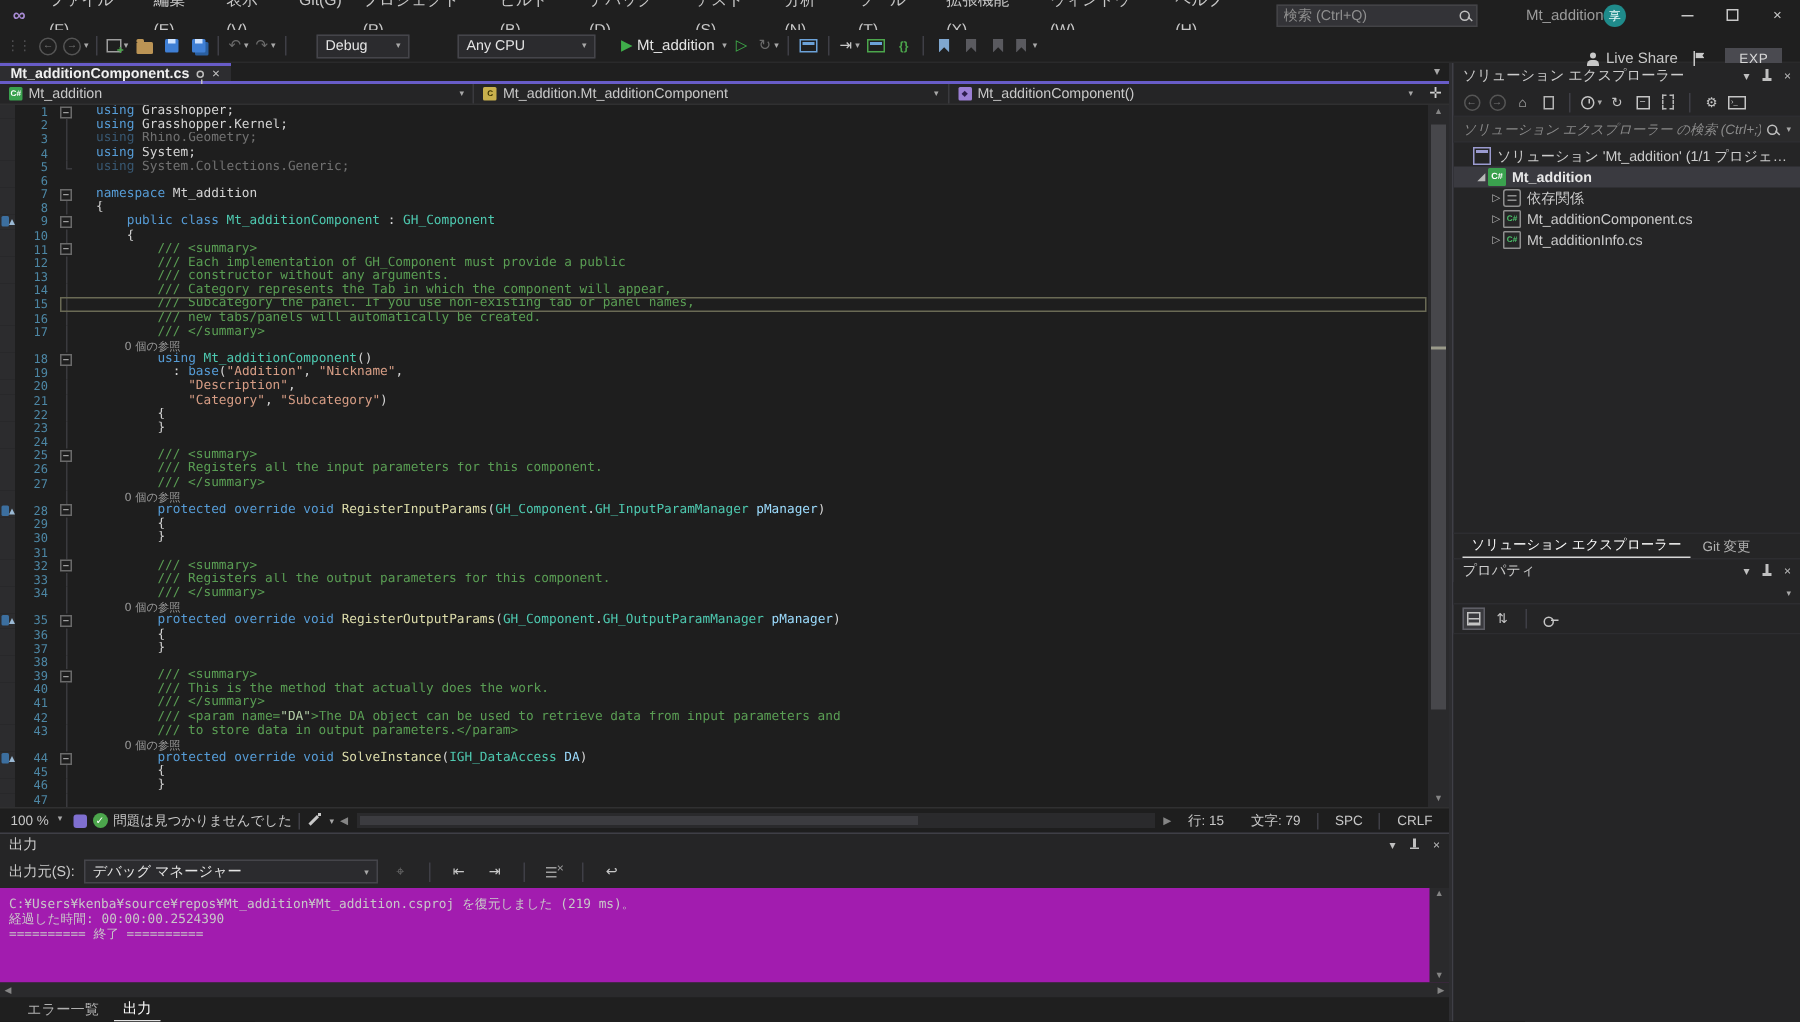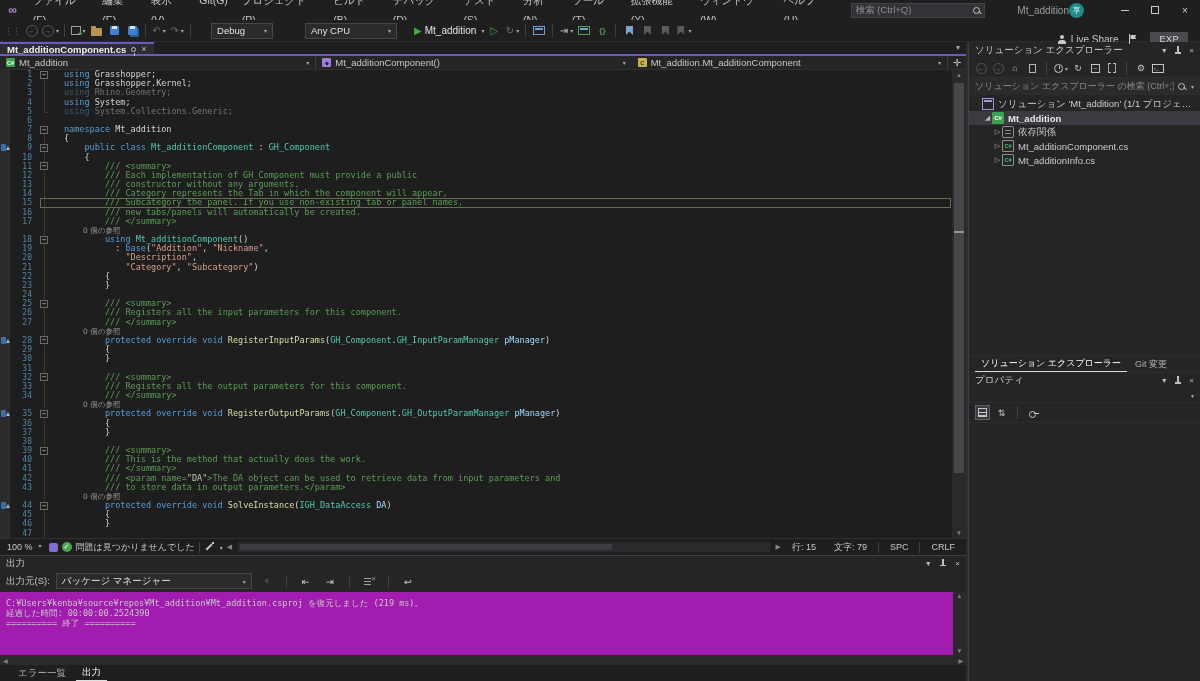--- a/index.html
+++ b/index.html
@@ -145,21 +145,21 @@
   .se-header .hicons{margin-left:auto;display:flex;gap:8px;align-items:center;font-size:8px;color:#c0c0c0;}
   .se-toolbar{height:19px;display:flex;align-items:center;padding:0 5px;gap:3px;flex:none;border-bottom:1px solid #2d2d30;}
   .sei{height:15px;min-width:14px;display:flex;align-items:center;justify-content:center;color:#c5c5c5;font-size:9px;}
   .sei.dis{color:#5f5f5f;}
   .clock{width:9px;height:9px;border:1px solid #c5c5c5;border-radius:50%;position:relative;}
   .clock::after{content:"";position:absolute;left:3.5px;top:1.5px;width:1px;height:3px;background:#c5c5c5;}
   .boxminus{width:9px;height:9px;border:1px solid #c5c5c5;font-size:7px;line-height:7px;text-align:center;color:#c5c5c5;}
   .dasheddoc{width:8px;height:10px;border:1px dashed #b5b5b5;}
   .termic{width:12px;height:9px;border:1px solid #c5c5c5;font-size:5px;line-height:7px;padding-left:1px;color:#c5c5c5;}
   .se-search{height:17px;margin:0;border-bottom:1px solid #2d2d30;display:flex;align-items:center;background:#2b2b2c;padding:0 6px;font-size:9px;color:#8a8a8a;flex:none;gap:4px;}
-  .se-search .txt{flex:1;white-space:nowrap;overflow:hidden;}
+  .se-search .txt{flex:1;white-space:nowrap;overflow:hidden;font-style:italic;}
   .tree{flex:1;padding-top:2px;overflow:hidden;font-size:9.5px;}
   .trow{height:14px;display:flex;align-items:center;color:#cccccc;white-space:nowrap;overflow:hidden;}
   .trow.sel{background:#3a3a40;}
   .trow .exp{width:9px;text-align:center;font-size:7px;color:#b8b8b8;flex:none;}
   .trow .lbl{margin-left:4px;overflow:hidden;text-overflow:ellipsis;}
   .trow.bold .lbl{font-weight:bold;color:#e8e8e8;}
   .ticon{width:12px;height:12px;flex:none;display:flex;align-items:center;justify-content:center;position:relative;}
   .ticon.solution{border:1px solid #9b9bd0;}
   .ticon.solution::after{content:"";position:absolute;top:1px;left:1px;right:1px;height:2px;background:#9b9bd0;}
   .ticon.csproject{background:#3aa14e;color:#fff;font-size:6px;font-weight:bold;border-radius:1px;}
@@ -316,28 +316,28 @@
           <span>▾</span>
         </div>
       </div>
 
       <div class="breadcrumb">
         <div class="bc-seg">
           <span class="mic proj">C#</span>
           <span>Mt_addition</span>
           <span class="caret">▾</span>
         </div>
+        <div class="bc-seg">
+          <span class="mic cls">C</span>
+          <span>Mt_addition.Mt_additionComponent</span>
+          <span class="caret">▾</span>
+        </div>
         <div class="bc-seg" style="border-right:none;">
           <span class="mic meth">◆</span>
           <span>Mt_additionComponent()</span>
-          <span class="caret">▾</span>
-        </div>
-        <div class="bc-seg">
-          <span class="mic cls">C</span>
-          <span>Mt_addition.Mt_additionComponent</span>
           <span class="caret">▾</span>
         </div>
         <div class="bc-plus">✛</div>
       </div>
 
       <div class="editor">
         <div class="code-col" id="code-lines">
             <div class="crow">
               <span class="gmargin"></span>
               <span class="lnum">1</span>
@@ -711,21 +711,21 @@
           <span>出力</span>
           <span class="hicons">
             <span>▾</span>
             <span class="pin2"></span>
             <span>×</span>
           </span>
         </div>
         <div class="outbar">
           <span>出力元(S):</span>
           <span class="outdd">
-              <span>パッケージ マネージャー</span>
+              <span>デバッグ マネージャー</span>
               <span class="caret">▾</span>
             </span>
           <span class="tbi dis">⌖</span>
           <span class="tb-sep"></span>
           <span class="tbi">⇤</span>
           <span class="tbi">⇥</span>
           <span class="tb-sep"></span>
           <span class="tbi">
               <span class="clearic"></span>
             </span>

